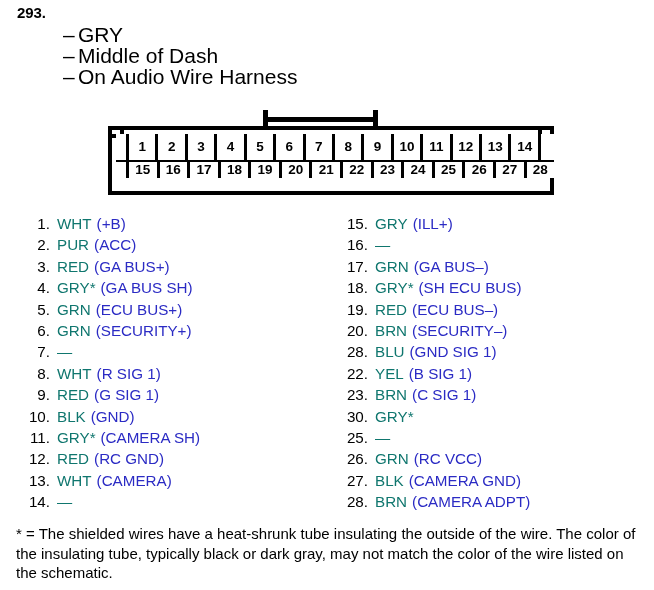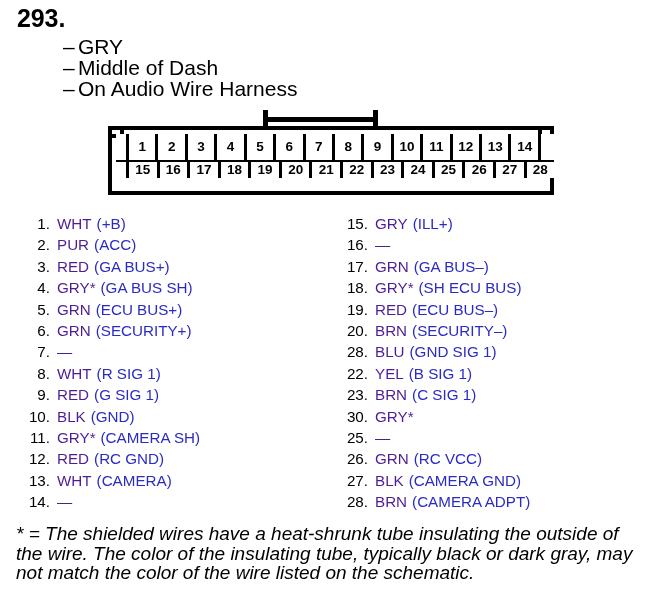--- a/index.html
+++ b/index.html
@@ -19,21 +19,21 @@
   
   .header {
     position: absolute;
     left: 17px;
     top: 4px;
     width: 620px;
   }
   .title-row {
     display: flex;
     align-items: flex-end;
-    font-size: 25px;
+    font-size: 15px;
     font-weight: bold;
     letter-spacing: -0.1px;
   }
   .title-num {
     width: 46px;
     flex: 0 0 46px;
   }
   .title-text {
     white-space: nowrap;
   }
@@ -155,38 +155,37 @@
     font-size: 15.2px;
     line-height: 21.4px;
     white-space: nowrap;
   }
   .pin-item .idx {
     flex: 0 0 32px;
     text-align: right;
     padding-right: 7px;
   }
   .pin-item .wire {
-    color: #4c1d95;
+    color: #0f766e;
   }
   .pin-item .sig {
     color: #2b2bc4;
     padding-left: 5px;
   }
   .pin-item .sig.empty { padding-left: 0; }
 
   
   .footnote {
     position: absolute;
     left: 16px;
     top: 524px;
     width: 622px;
-    font-size: 19px;
+    font-size: 15px;
     line-height: 19.5px;
     text-align: left;
-    font-style: italic;
   }
 </style>
 </head>
 <body>
 
 <div class="header">
   <div class="title-row">
     <span class="title-num">293.</span>
   </div>
   <div class="sub-list">

